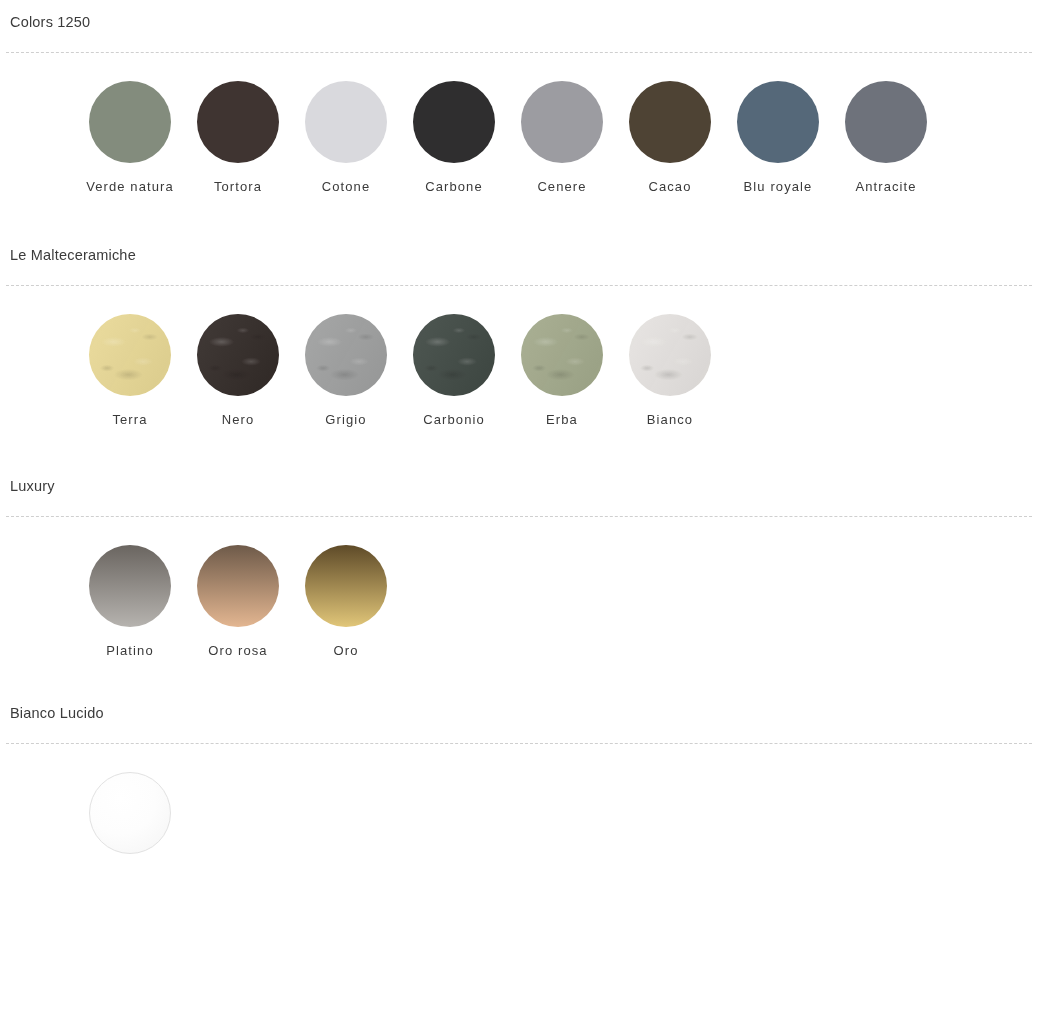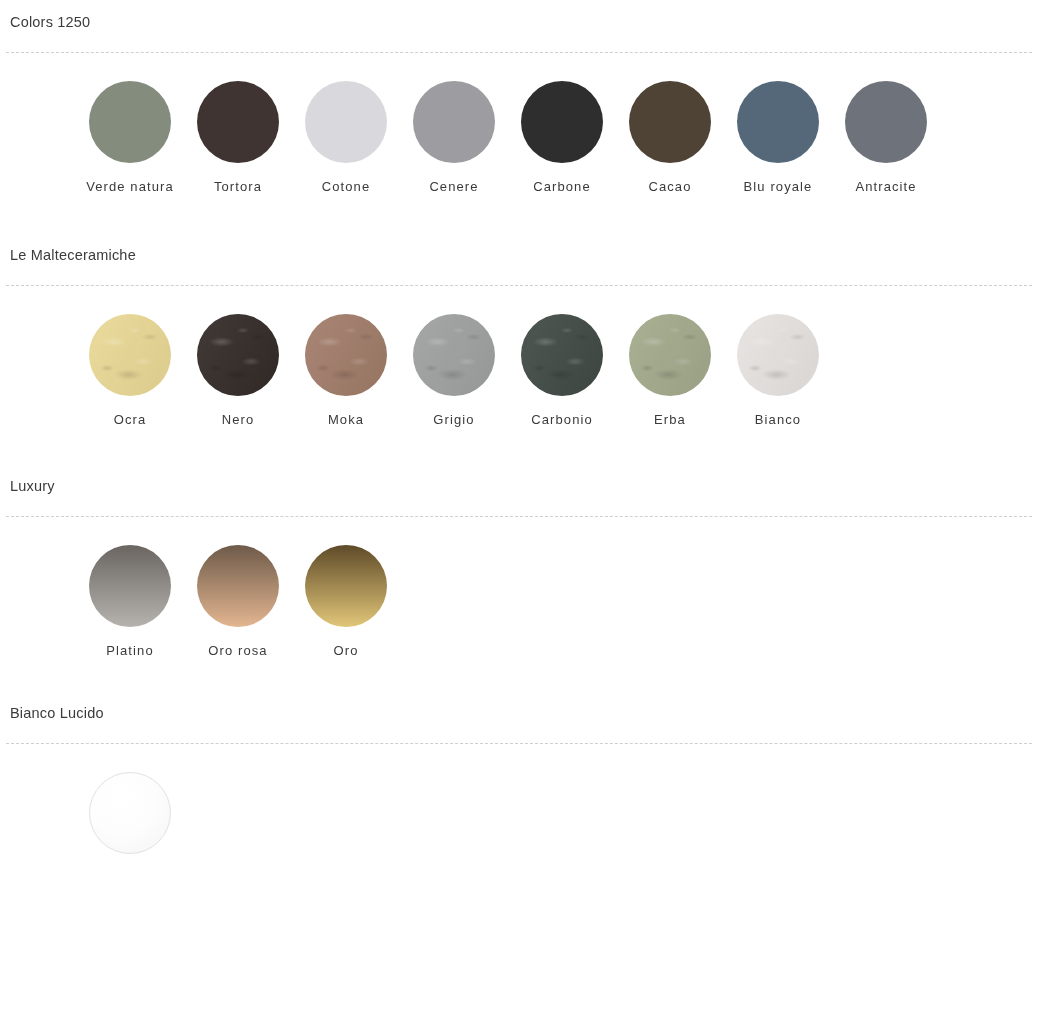--- a/index.html
+++ b/index.html
@@ -115,34 +115,34 @@
 
       <div class="swatch">
         <div class="disc-wrap">
           <div class="disc" id="d-0-3" style="background-color: rgb(217, 217, 221);"></div>
         </div>
         <div class="label">Cotone</div>
       </div>
 
       <div class="swatch">
         <div class="disc-wrap">
+          <div class="disc" id="d-0-5" style="background-color: rgb(47, 46, 47);"></div>
+        </div>
+        <div class="label">Carbone</div>
+      </div>
+
+      <div class="swatch">
+        <div class="disc-wrap">
           <div class="disc" id="d-0-4" style="background-color: rgb(156, 156, 161);"></div>
         </div>
         <div class="label">Cenere</div>
       </div>
 
       <div class="swatch">
         <div class="disc-wrap">
-          <div class="disc" id="d-0-5" style="background-color: rgb(47, 46, 47);"></div>
-        </div>
-        <div class="label">Carbone</div>
-      </div>
-
-      <div class="swatch">
-        <div class="disc-wrap">
           <div class="disc" id="d-0-6" style="background-color: rgb(78, 67, 52);"></div>
         </div>
         <div class="label">Cacao</div>
       </div>
 
       <div class="swatch">
         <div class="disc-wrap">
           <div class="disc" id="d-0-7" style="background-color: rgb(85, 104, 121);"></div>
         </div>
         <div class="label">Blu royale</div>
@@ -163,36 +163,30 @@
   <div class="section">
     <div class="section-title">Le Malteceramiche</div>
     <div class="rule"></div>
     <div class="swatch-row">
 
 
       <div class="swatch">
         <div class="disc-wrap">
           <div class="disc textured" id="d-1-1" style="background-color: rgb(233, 217, 150);"></div>
         </div>
-        <div class="label">Ocra</div>
+        <div class="label">Terra</div>
       </div>
 
       <div class="swatch">
         <div class="disc-wrap">
           <div class="disc textured" id="d-1-2" style="background-color: rgb(51, 43, 40);"></div>
         </div>
         <div class="label">Nero</div>
       </div>
 
-      <div class="swatch">
-        <div class="disc-wrap">
-          <div class="disc textured" id="d-1-3" style="background-color: rgb(161, 124, 105);"></div>
-        </div>
-        <div class="label">Moka</div>
-      </div>
 
 
       <div class="swatch">
         <div class="disc-wrap">
           <div class="disc textured" id="d-1-5" style="background-color: rgb(159, 160, 160);"></div>
         </div>
         <div class="label">Grigio</div>
       </div>
 
       <div class="swatch">

